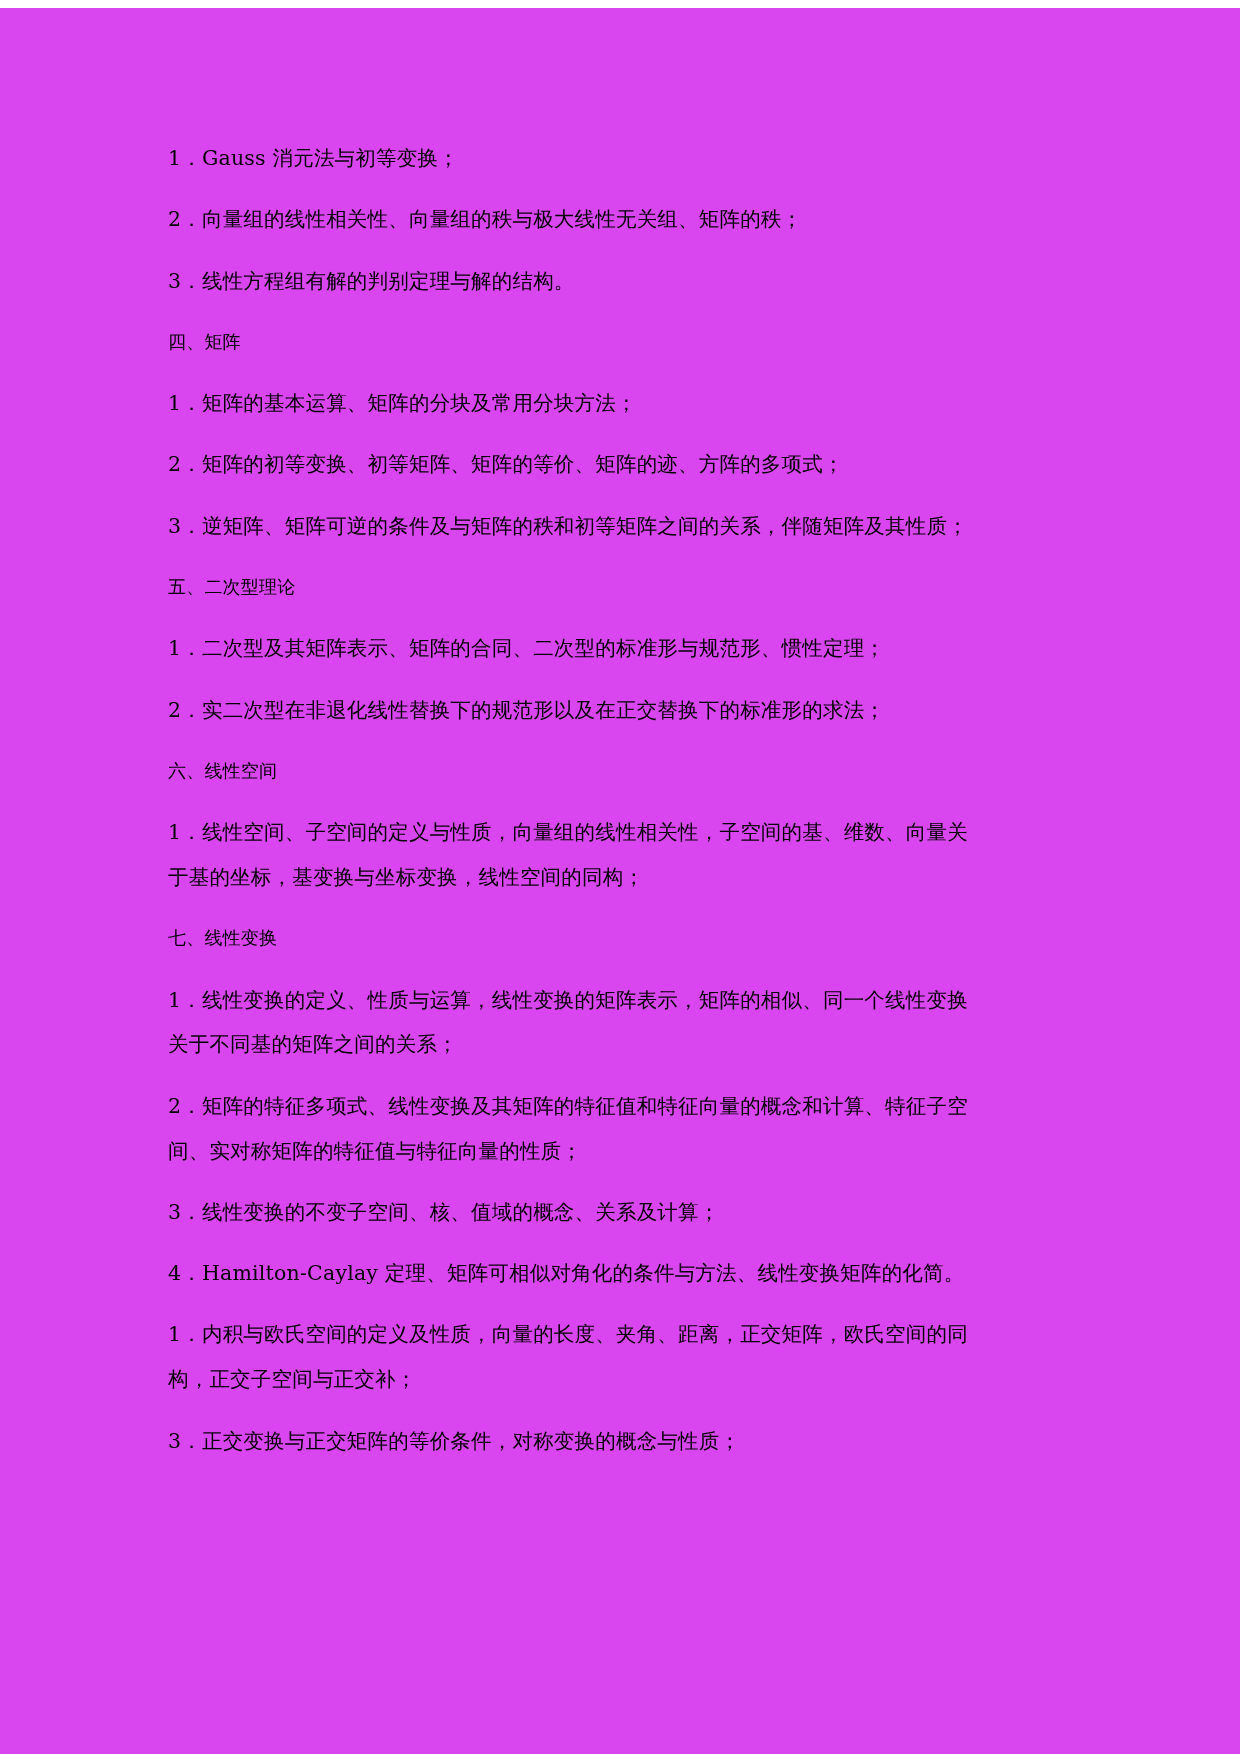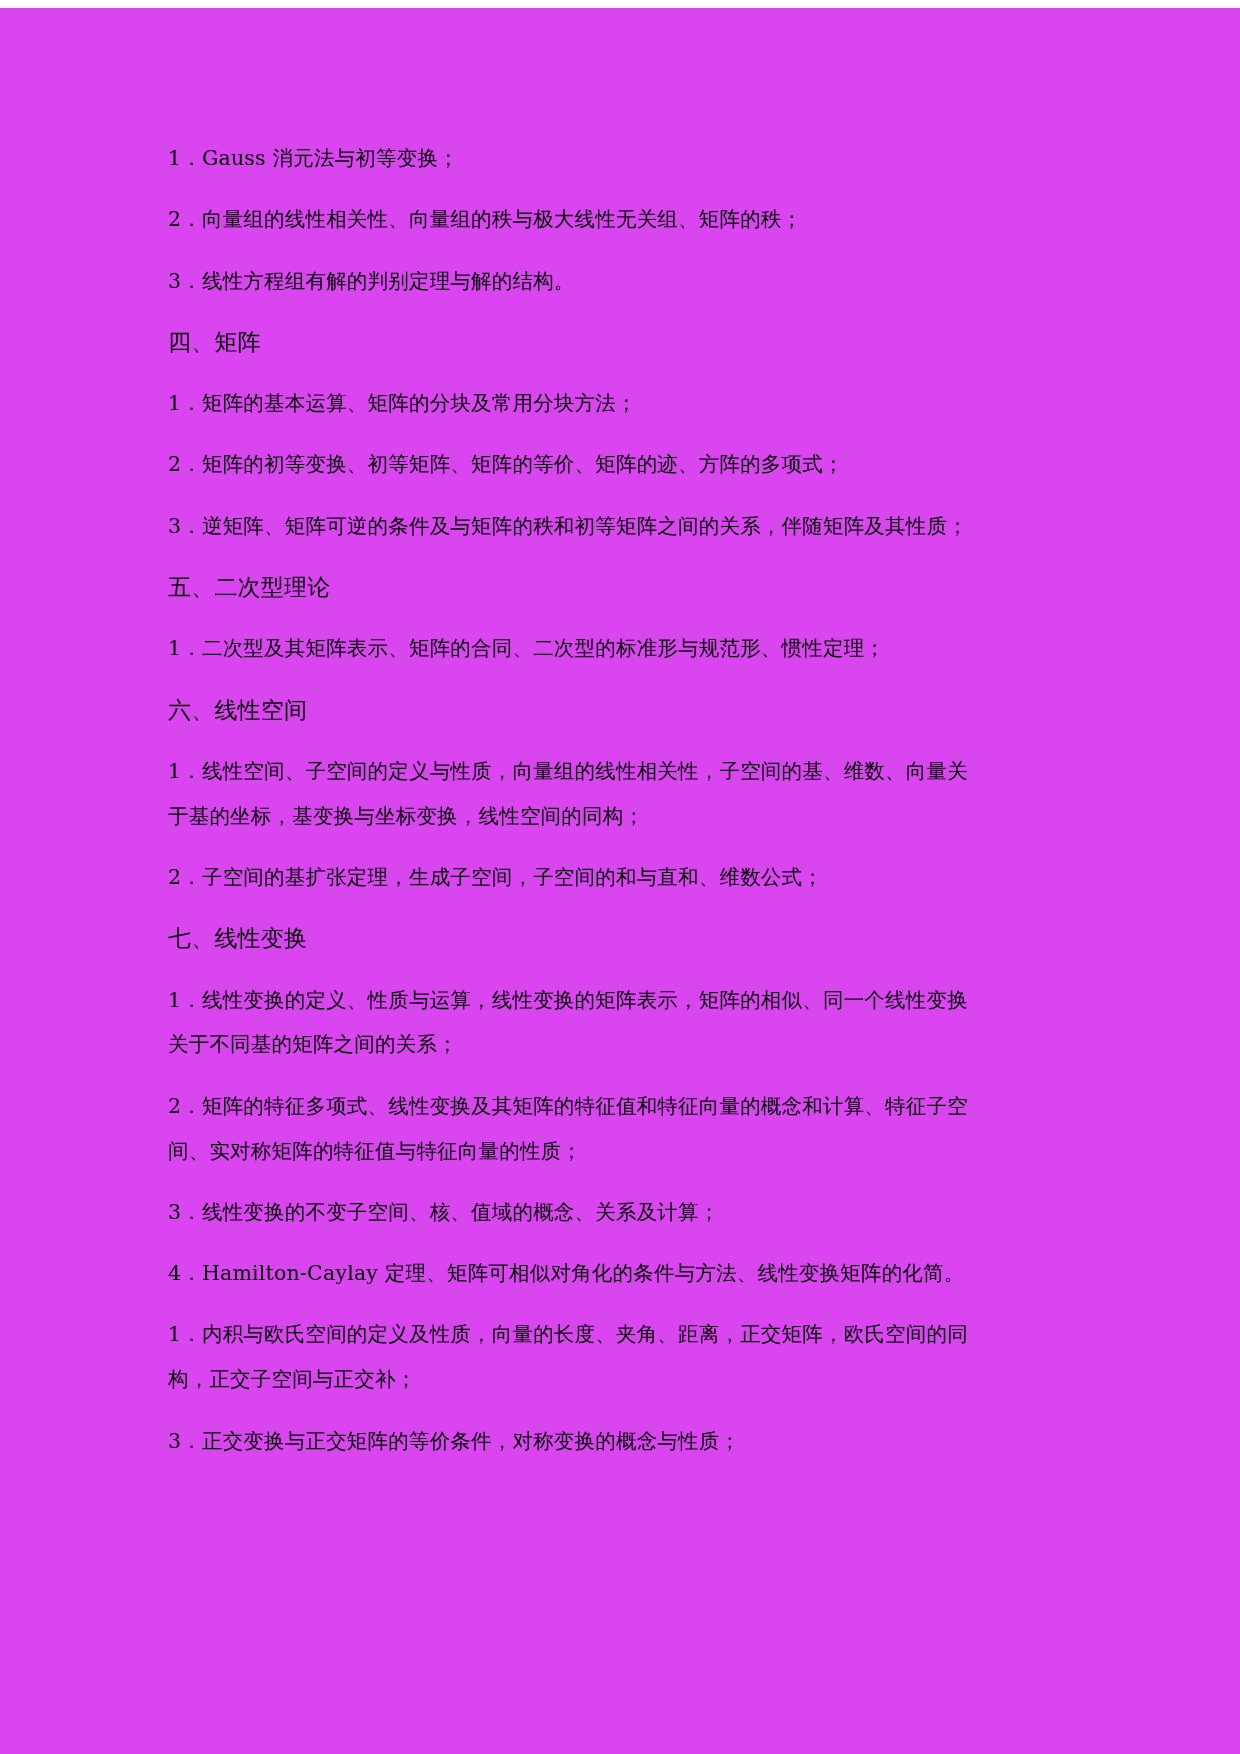--- a/index.html
+++ b/index.html
@@ -34,21 +34,21 @@
     white-space: pre-wrap;
     text-align: left;
     font-weight: 400;
   }
   .line:last-child {
     margin-bottom: 0;
   }
   
   .heading {
     font-family: "DejaVu Serif", "Liberation Serif", serif;
-    font-size: 23px;
+    font-size: 18px;
     line-height: 44.8px;
     color: #000000;
     margin: 0 0 16.5px 0;
     letter-spacing: 0.2px;
     white-space: pre-wrap;
     font-weight: 400;
   }
 </style>
 </head>
 <body>
@@ -60,24 +60,24 @@
     <p class="line">2．向量组的线性相关性、向量组的秩与极大线性无关组、矩阵的秩；</p>
     <p class="line">3．线性方程组有解的判别定理与解的结构。</p>
 
     <p class="heading">四、矩阵</p>
     <p class="line">1．矩阵的基本运算、矩阵的分块及常用分块方法；</p>
     <p class="line">2．矩阵的初等变换、初等矩阵、矩阵的等价、矩阵的迹、方阵的多项式；</p>
     <p class="line">3．逆矩阵、矩阵可逆的条件及与矩阵的秩和初等矩阵之间的关系，伴随矩阵及其性质；</p>
 
     <p class="heading">五、二次型理论</p>
     <p class="line">1．二次型及其矩阵表示、矩阵的合同、二次型的标准形与规范形、惯性定理；</p>
+    <p class="line">2．实二次型在非退化线性替换下的规范形以及在正交替换下的标准形的求法；</p>
 
     <p class="heading">六、线性空间</p>
     <p class="line">1．线性空间、子空间的定义与性质，向量组的线性相关性，子空间的基、维数、向量关于基的坐标，基变换与坐标变换，线性空间的同构；</p>
-    <p class="line">2．子空间的基扩张定理，生成子空间，子空间的和与直和、维数公式；</p>
 
     <p class="heading">七、线性变换</p>
     <p class="line">1．线性变换的定义、性质与运算，线性变换的矩阵表示，矩阵的相似、同一个线性变换关于不同基的矩阵之间的关系；</p>
     <p class="line">2．矩阵的特征多项式、线性变换及其矩阵的特征值和特征向量的概念和计算、特征子空间、实对称矩阵的特征值与特征向量的性质；</p>
     <p class="line">3．线性变换的不变子空间、核、值域的概念、关系及计算；</p>
     <p class="line">4．Hamilton-Caylay 定理、矩阵可相似对角化的条件与方法、线性变换矩阵的化简。</p>
 
     <p class="line">1．内积与欧氏空间的定义及性质，向量的长度、夹角、距离，正交矩阵，欧氏空间的同构，正交子空间与正交补；</p>
     <p class="line">3．正交变换与正交矩阵的等价条件，对称变换的概念与性质；</p>
 

